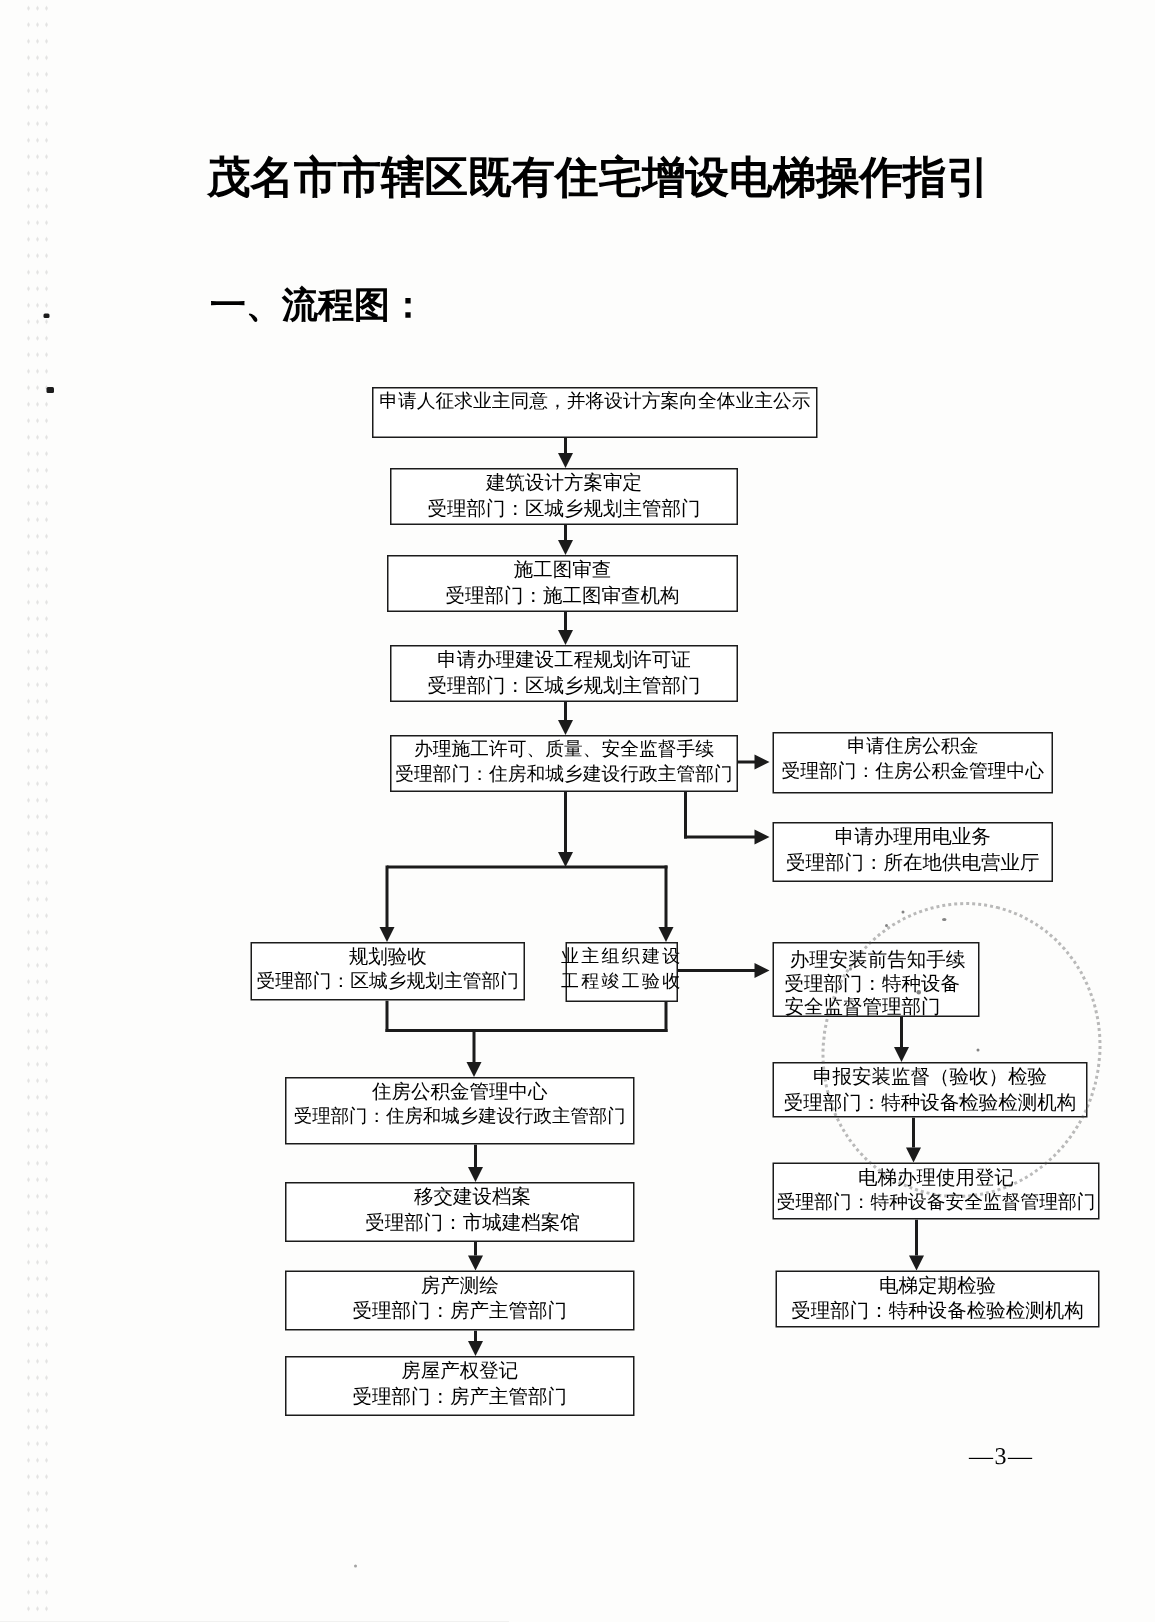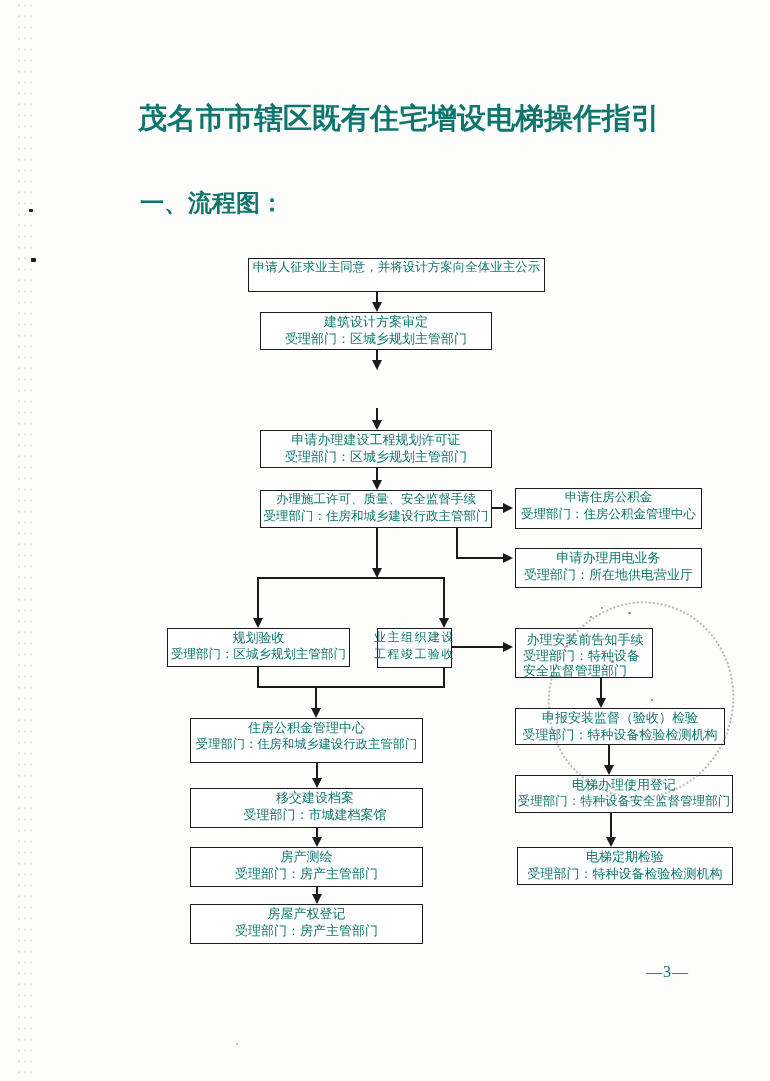--- a/index.html
+++ b/index.html
@@ -2,21 +2,21 @@
 <html><head>
 <meta charset="utf-8">
 <style>
   html,body{margin:0;padding:0;background:#e8e8e8;}
   .page{
     position:relative;
     width:770px;height:1081px;
     background:#fdfdfc;
     overflow:hidden;
     font-family:"Liberation Serif","DejaVu Serif",serif;
-    color:#0f766e;
+    color:#000000;
   }
   .edge-noise{
     position:absolute;left:16px;top:0;width:18px;height:1081px;
     background-image:radial-gradient(rgba(40,40,40,.35) .6px, transparent .9px);
     background-size:6px 11px;
     opacity:.35;
     filter:blur(.2px);
   }
   .speck{position:absolute;background:#1c1c1c;border-radius:1px;}
   .doc-title{
@@ -76,20 +76,24 @@
 
   <div class="node small" style="left:248px;top:258px;width:297px;height:34px;">
     <div class="ln">申请人征求业主同意，并将设计方案向全体业主公示</div>
   </div>
 
   <div class="node" style="left:260px;top:312px;width:232px;height:38px;">
     <div class="ln">建筑设计方案审定</div>
     <div class="ln">受理部门：区城乡规划主管部门</div>
   </div>
 
+  <div class="node" style="left:258px;top:370px;width:234px;height:38px;">
+    <div class="ln">施工图审查</div>
+    <div class="ln">受理部门：施工图审查机构</div>
+  </div>
 
   <div class="node" style="left:260px;top:430px;width:232px;height:38px;">
     <div class="ln">申请办理建设工程规划许可证</div>
     <div class="ln">受理部门：区城乡规划主管部门</div>
   </div>
 
   <div class="node small" style="left:260px;top:490px;width:232px;height:38px;">
     <div class="ln">办理施工许可、质量、安全监督手续</div>
     <div class="ln">受理部门：住房和城乡建设行政主管部门</div>
   </div>

